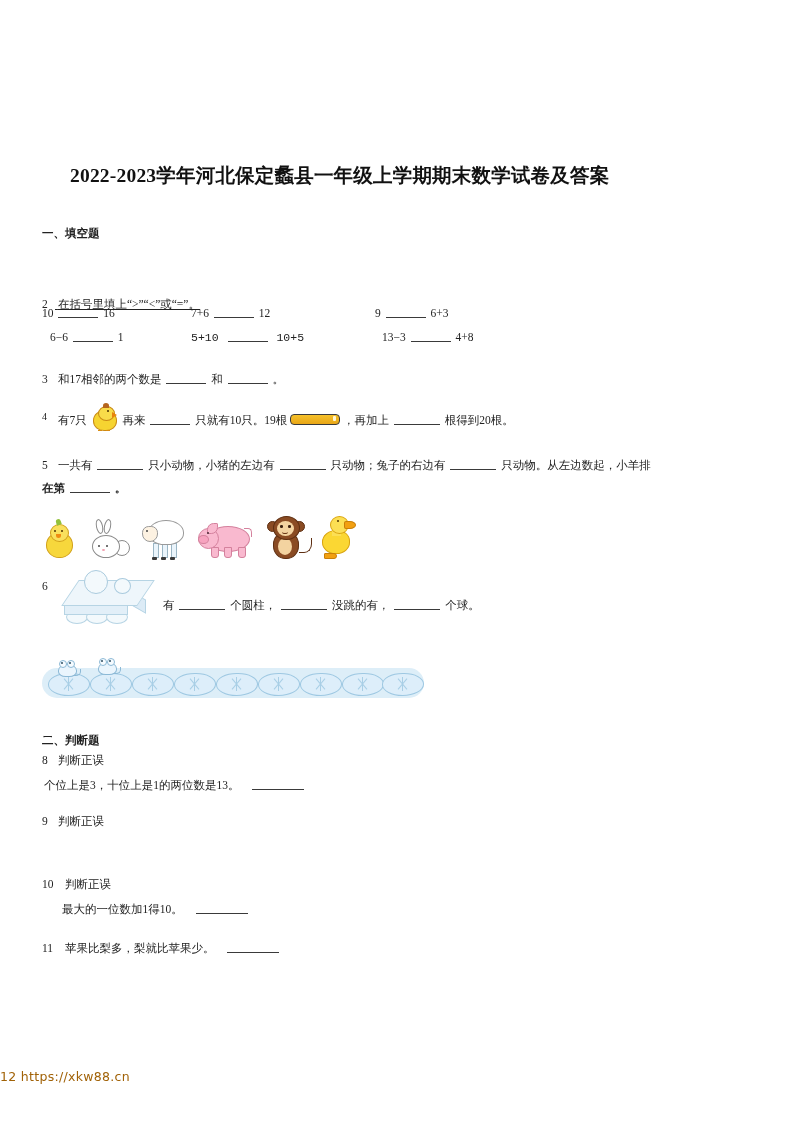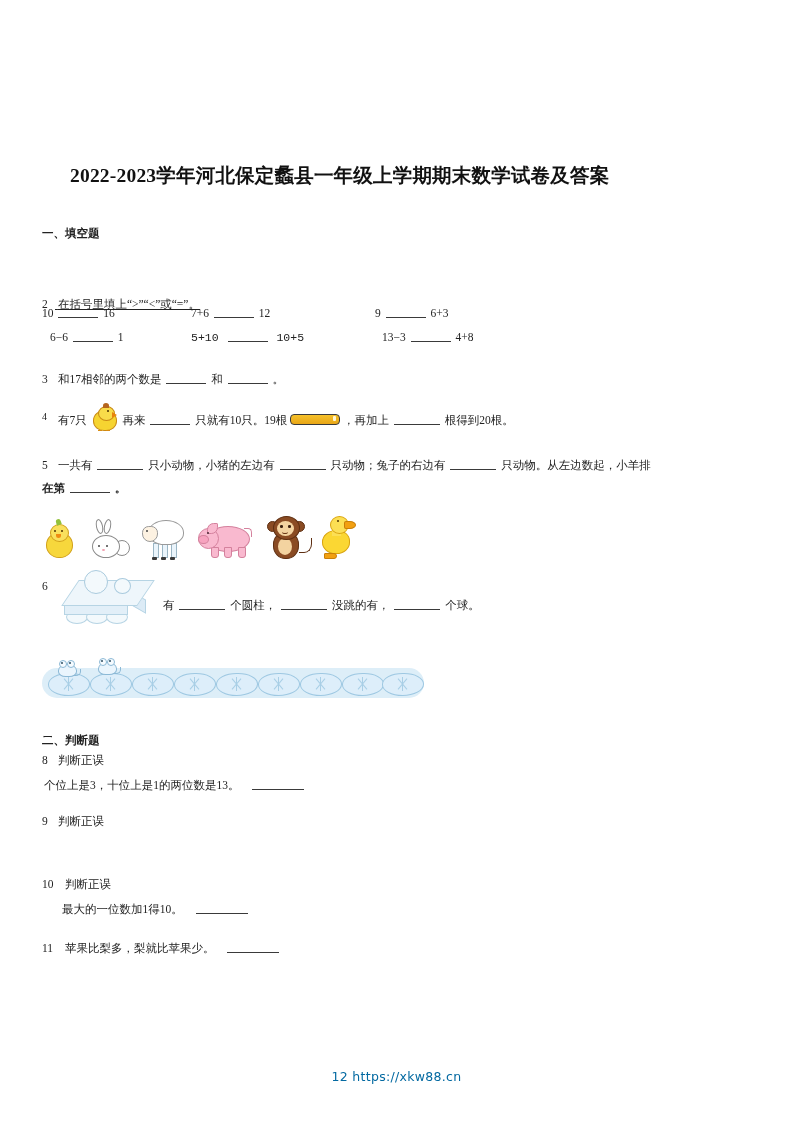--- a/index.html
+++ b/index.html
@@ -269,23 +269,22 @@
   .frog .p2 { position:absolute; left:13px; top:2px; width:2px; height:2px; background:#2f4f63; border-radius:50%; }
   .frog .lg { position:absolute; right:-3px; bottom:1px; width:8px; height:6px;
      border:1.2px solid #8cb9d6; border-left:none; border-top:none; border-radius:0 0 60% 0; }
 
   
   .footer {
     position: absolute;
     left: 0;
     top: 1069px;
     width: 793px;
-    text-align: center;
     font-size: 12.5px;
-    color: #0369a1;
+    color: #a16207;
     font-family: "DejaVu Sans", sans-serif;
     letter-spacing: 0.3px;
   }
 </style>
 </head>
 <body>
 
 <div class="page">
 
   <div class="doc-title">2022-2023学年河北保定蠡县一年级上学期期末数学试卷及答案</div>

